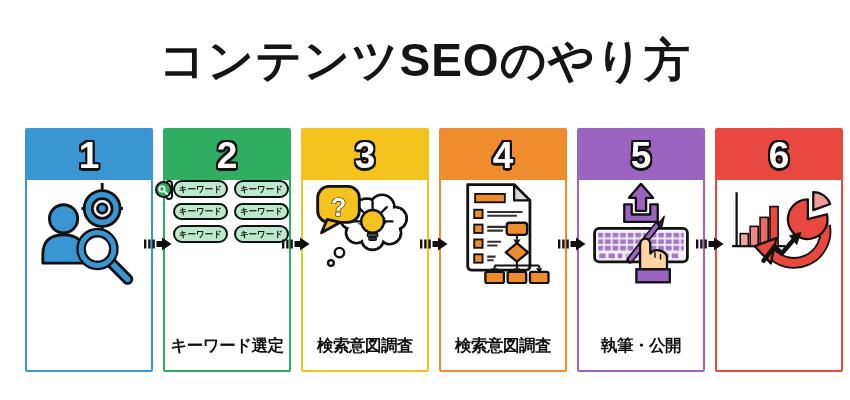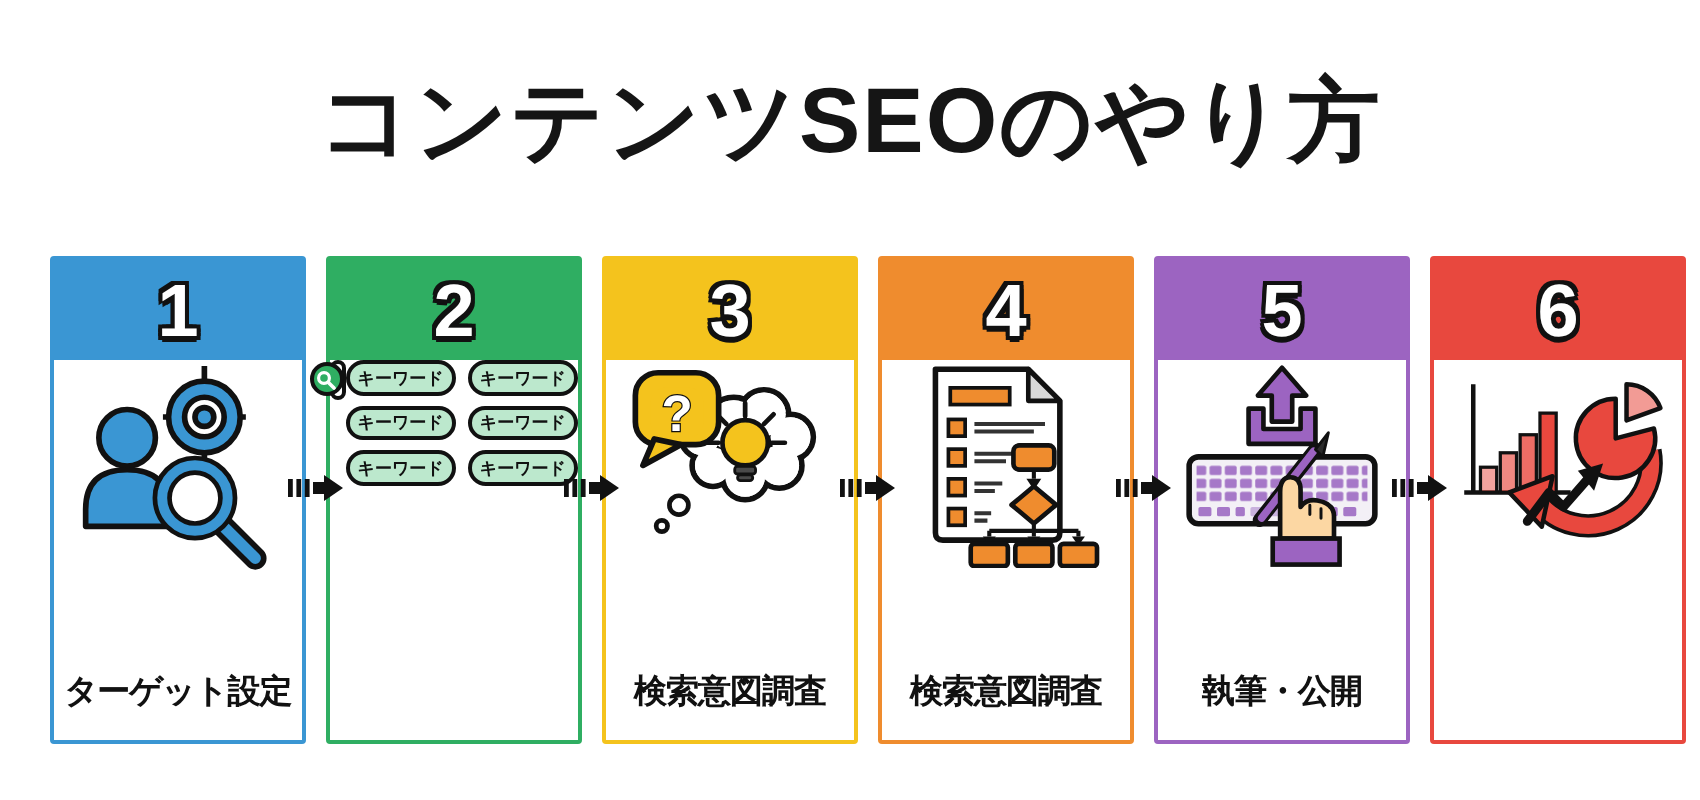--- a/index.html
+++ b/index.html
@@ -70,21 +70,20 @@
           <circle cx="66" cy="30" r="5" style="fill:var(--accent)" stroke="#111" stroke-width="3"></circle>
           <circle cx="25" cy="41" r="15" style="fill:var(--accent)" stroke="#111" stroke-width="3"></circle>
           <path d="M3,88 L3,79 Q3,58 25,58 Q47,58 47,79 L47,88 Z" style="fill:var(--accent)" stroke="#111" stroke-width="3" stroke-linejoin="round"></path>
           <line x1="74" y1="86" x2="93" y2="105" stroke="#111" stroke-width="12" stroke-linecap="round"></line>
           <line x1="74" y1="86" x2="93" y2="105" style="stroke:var(--accent)" stroke-width="6" stroke-linecap="round"></line>
           <circle cx="61" cy="73" r="21" fill="#fff" stroke="#111" stroke-width="3"></circle>
           <circle cx="61" cy="73" r="17" fill="none" style="stroke:var(--accent)" stroke-width="6"></circle>
           <circle cx="61" cy="73" r="13.5" fill="#fff" stroke="#111" stroke-width="2.5"></circle>
         </svg>
       </div>
-      <div class="card-label">ターゲット設定</div>
     </div>
 
     <div class="card" style="border-color: rgb(47, 174, 98); --accent: #2fae62;">
       <div class="card-header" style="background: rgb(47, 174, 98);">
         <span class="step-number">2</span>
       </div>
       <div class="card-body">
         <div class="search-bar">
           <span class="search-btn" style="background:var(--accent)">
             <svg width="10" height="10" viewBox="0 0 10 10">
@@ -95,20 +94,21 @@
         </div>
         <div class="pill-grid">
           <span class="pill">キーワード</span>
           <span class="pill">キーワード</span>
           <span class="pill">キーワード</span>
           <span class="pill">キーワード</span>
           <span class="pill">キーワード</span>
           <span class="pill">キーワード</span>
         </div>
       </div>
+      <div class="card-label">キーワード選定</div>
     </div>
 
     <div class="card" style="border-color: rgb(244, 195, 29); --accent: #f4c31d;">
       <div class="card-header" style="background: rgb(244, 195, 29);">
         <span class="step-number">3</span>
       </div>
       <div class="card-body">
         <svg width="106" height="96" viewBox="0 0 112 100">
           <g stroke="#111" stroke-width="3" fill="#fff">
             <circle cx="58" cy="34" r="15"></circle>

